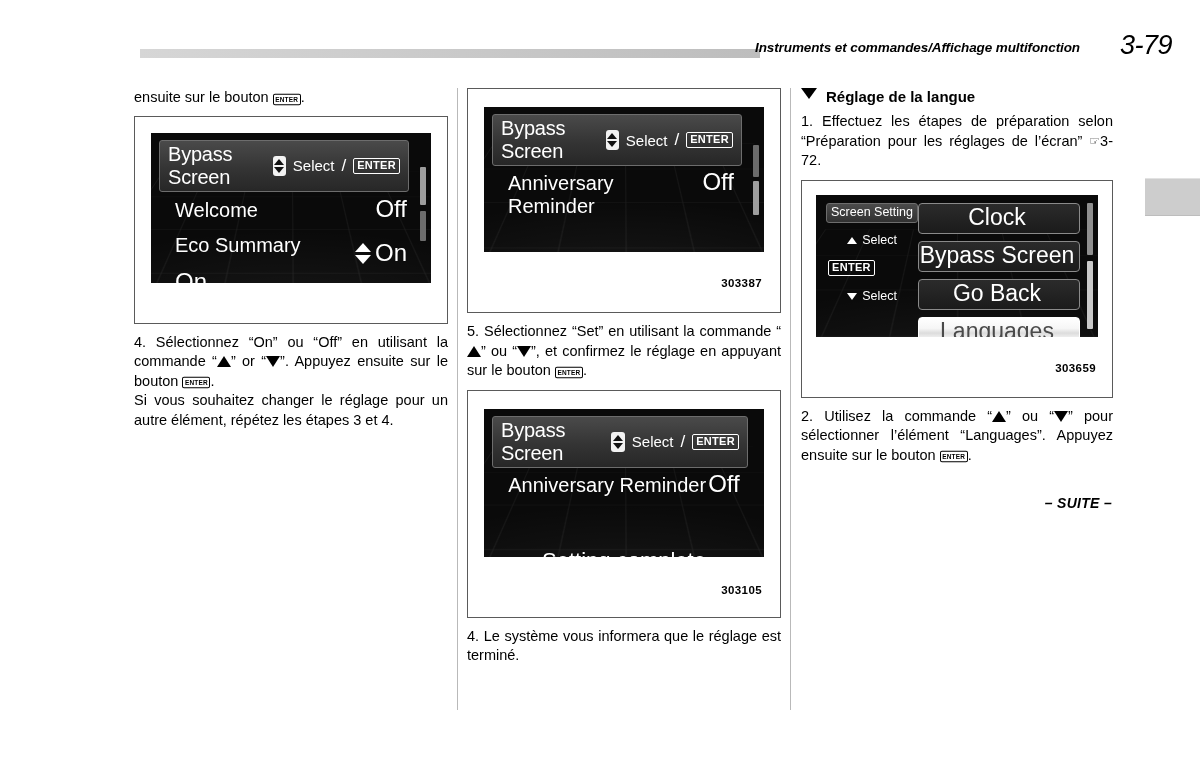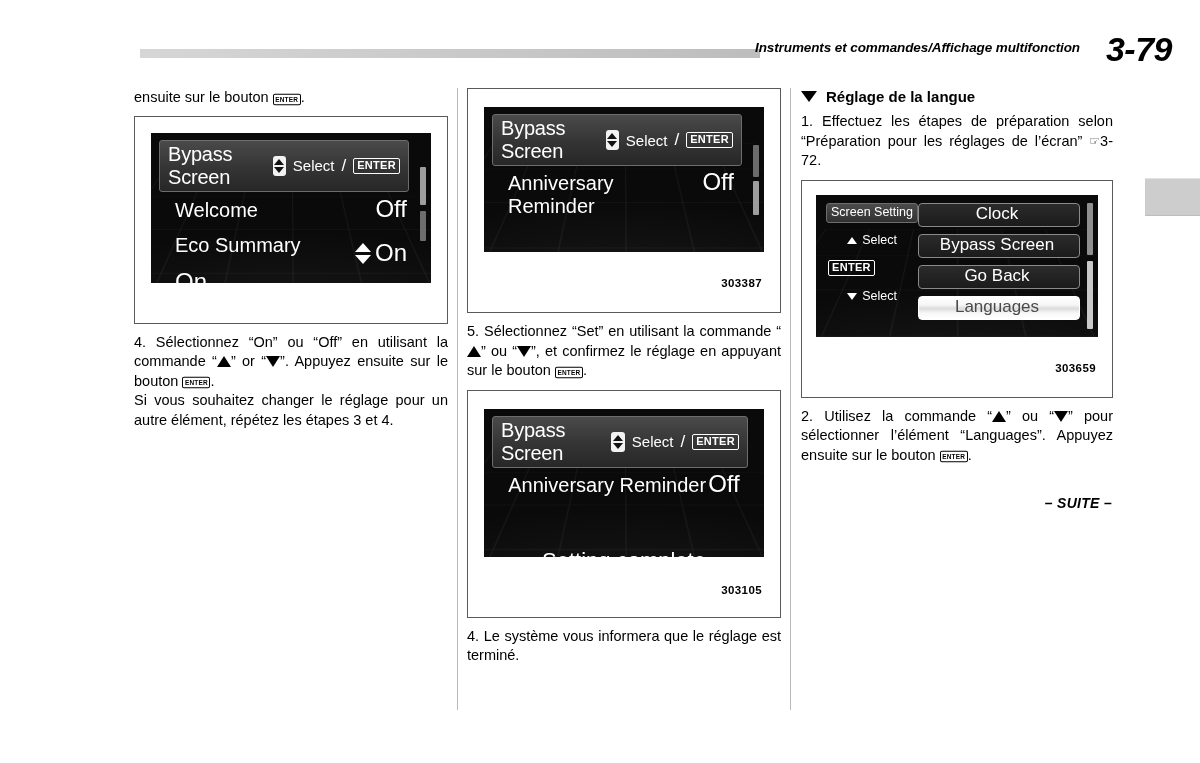--- a/index.html
+++ b/index.html
@@ -19,21 +19,21 @@
     position: absolute; left: 140px; top: 9px; width: 620px; height: 9px;
     background: linear-gradient(to right, #d6d6d6, #bdbdbd);
   }
   .header-title {
     position: absolute; right: 120px; top: 0px;
     font-style: italic; font-weight: bold; font-size: 13.5px;
     letter-spacing: -0.1px; white-space: nowrap;
   }
   .header-page {
     position: absolute; right: 28px; top: -10px;
-    font-style: italic; font-weight: bold; font-size: 34px;
+    font-style: italic; font-weight: normal; font-size: 27px;
     letter-spacing: -0.5px;
   }
 
   
   .edge-tab {
     position: absolute; right: 0; top: 178px; width: 55px; height: 38px;
     background: #cdcdcd;
     border-top: 1px solid #e2e2e2;
     border-bottom: 1px solid #bdbdbd;
   }
@@ -55,21 +55,21 @@
     line-height: 19.5px;
     text-align: justify;
     text-justify: inter-word;
     hyphens: none;
   }
   p.body + p.body { margin-top: 0; }
   .nojust { text-align: left; }
 
   .sect-head {
     font-size: 15px; font-weight: bold; margin: 0 0 7px 0;
-    display: flex; align-items: center; gap: 9px;
+    display: flex; gap: 9px;
   }
   .tri-down {
     width: 0; height: 0; display: inline-block;
     border-left: 8px solid transparent; border-right: 8px solid transparent;
     border-top: 11px solid #000;
   }
 
   
   .tri-up-in {
     display: inline-block; width: 0; height: 0; vertical-align: -1px;
@@ -172,21 +172,21 @@
     font-size: 12.5px; text-align: center; padding: 1px 2px 2px 2px;
     display: flex; align-items: center; justify-content: center; gap: 5px; height: 20px;
   }
   .menu-key.plain { background: transparent; border: none; }
   .menu-key .ar-u { width:0;height:0;border-left:5px solid transparent;border-right:5px solid transparent;border-bottom:7px solid #fff; }
   .menu-key .ar-d { width:0;height:0;border-left:5px solid transparent;border-right:5px solid transparent;border-top:7px solid #fff; }
   .menu-right { flex: 1; display: flex; flex-direction: column; gap: 7px; padding-right: 10px; }
   .menu-item {
     border: 1px solid #8a8a8a; border-radius: 4px;
     background: linear-gradient(to bottom, #2b2b2b, #1b1b1b);
-    font-size: 17px; text-align: center; padding: 0px 4px 2px 0;
+    font-size: 23px; text-align: center; padding: 0px 4px 2px 0;
   }
   .menu-item.sel {
     background: linear-gradient(to bottom, #ffffff 0%, #f6f6f6 36%, #dcdcdc 52%, #f8f8f8 74%, #ffffff 100%);
     color: #4a4a4a; border-color: #fff;
   }
 
   
   .footer {
     position: absolute; right: 88px; bottom: 37px;
     font-style: italic; font-weight: bold; font-size: 14px; letter-spacing: 0.3px;

